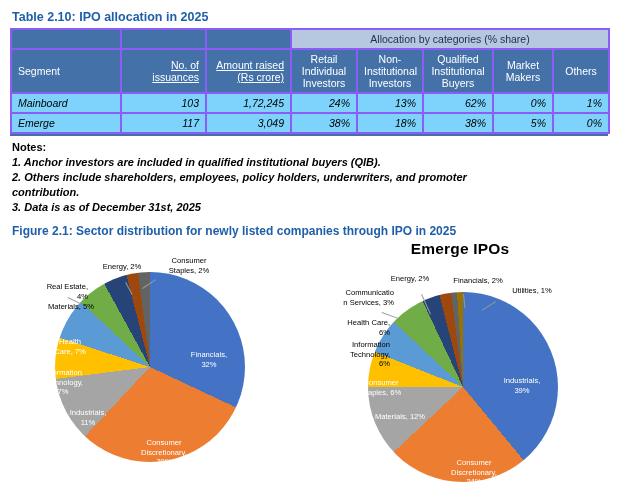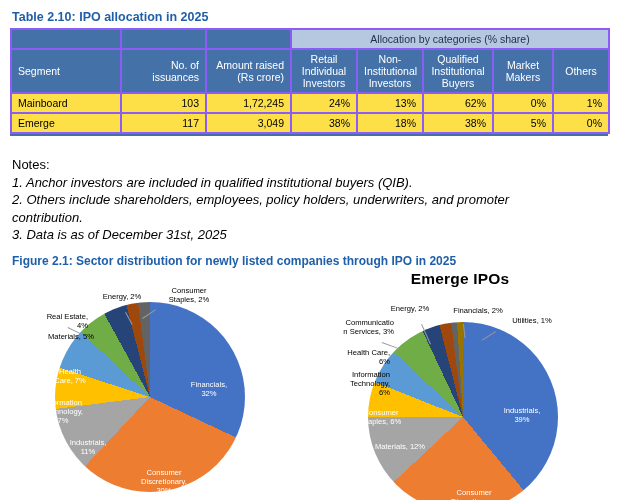--- a/index.html
+++ b/index.html
@@ -44,49 +44,52 @@
     color: #ffffff;
     font-weight: normal;
     text-align: center;
     line-height: 1.15;
   }
   .hdr-left {
     text-align: left;
   }
   .hdr-right {
     text-align: right;
+    text-decoration: underline;
   }
   .grp {
     background: #b6c7e0;
     color: #1b2f4b;
     text-align: center;
     font-weight: normal;
     border: 1px solid #ffffff;
   }
   .body-row td {
-    background: #fde047;
+    background: #7dd3fc;
     border: 1px solid #ffffff;
     border-bottom: 1px solid #d8d8d8;
+    font-style: italic;
   }
   .body-row td.seg {
     text-align: left;
   }
   .body-row td.num {
     text-align: right;
   }
   .table-bottom-line {
     border-top: 2px solid #4472a8;
     width: 598px;
     margin-top: 0px;
   }
   .notes {
-    font-size: 13px;
+    font-size: 11px;
     line-height: 1.35;
-    margin: 20px 0 0 2px;
+    margin: 4px 0 0 2px;
     font-style: italic;
+    font-weight: bold;
   }
   .notes .notes-head {
     font-style: normal;
   }
   .fig-title {
     color: #1f5fa9;
     font-weight: bold;
     font-size: 12px;
     margin: 10px 0 2px 2px;
   }

